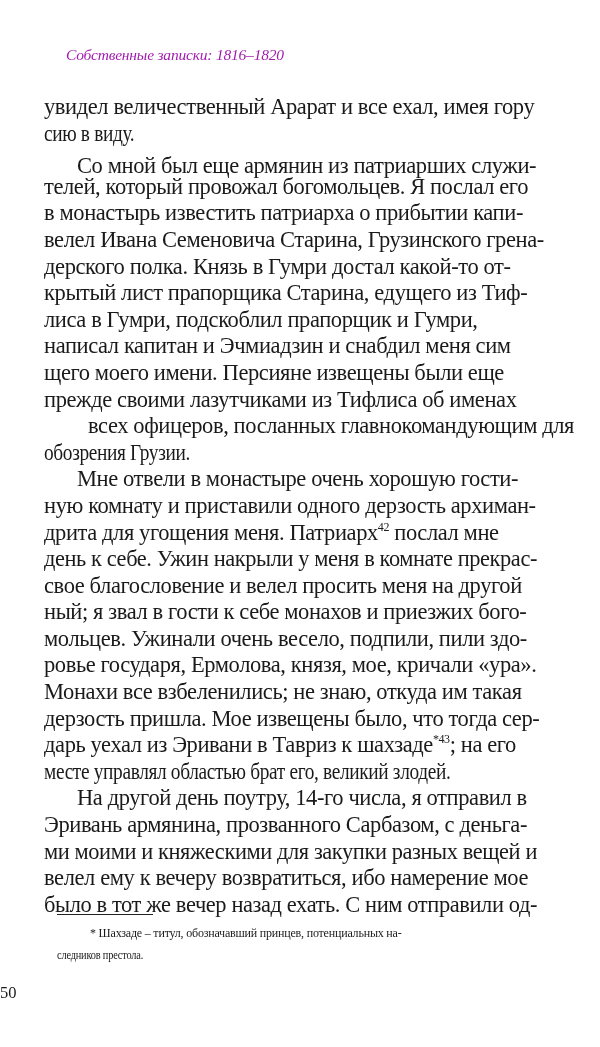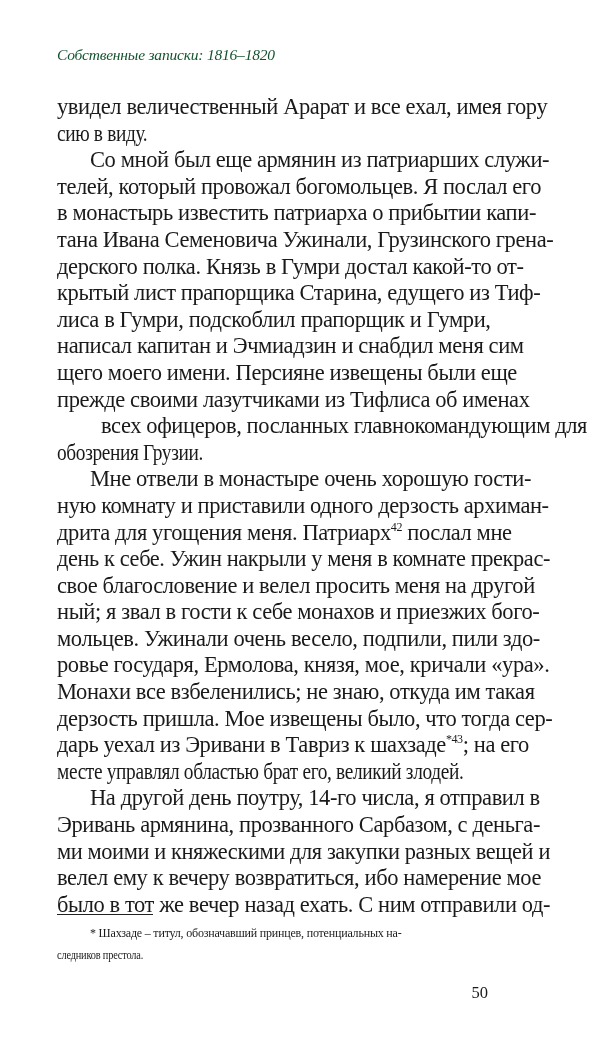--- a/index.html
+++ b/index.html
@@ -2,26 +2,26 @@
 <html><head>
 <meta charset="utf-8">
 <style>
   html, body { margin: 0; padding: 0; background: #ffffff; }
   body {
     width: 600px; height: 1047px; position: relative; overflow: hidden;
     font-family: "Liberation Serif", "DejaVu Serif", serif;
     color: #1a1a1a;
   }
   .running-head {
-    position: absolute; left: 57px; top: 46px;
+    position: absolute; left: 66px; top: 46px;
     font-style: italic; font-size: 15.5px; letter-spacing: -0.2px;
-    color: #14532d;
+    color: #a21caf;
   }
   .body-text {
-    position: absolute; left: 57px; top: 94px; width: 493px; font-family: Liberation Serif, serif;
+    position: absolute; left: 44px; top: 94px; width: 493px; font-family: Liberation Serif, serif;
   }
   .line {
     height: 26.6px; line-height: 26.6px;
     font-size: 22.5px; white-space: nowrap;
     text-align: justify; text-align-last: justify;
     transform-origin: left center;
     letter-spacing: -0.4px;
   }
   .line.indent { padding-left: 33px; }
   .line.last { text-align-last: left; }
@@ -35,35 +35,35 @@
   }
   .fn-line {
     font-size: 12px; height: 22px; line-height: 22px;
     white-space: nowrap; text-align: justify; text-align-last: justify;
     letter-spacing: -0.2px;
   }
   .fn-line.indent { padding-left: 33px; }
   .fn-line.last { text-align-last: left; }
   .page-number {
     position: absolute; left: 0; width: 488px; top: 983px;
-    text-align: right; font-size: 16.5px;
+    text-align: left; font-size: 16.5px;
   }
 </style>
 </head>
 <body>
 
 <div class="running-head">Собственные записки: 1816–1820</div>
 
 <div class="body-text" id="body-text">
     <div class="line"><span style="white-space: nowrap; display: inline-block; transform: scaleX(1); transform-origin: left center;">увидел величественный Арарат и все ехал, имея гору</span></div>
     <div class="line last"><span style="white-space: nowrap; display: inline-block; transform: scaleX(0.86); transform-origin: left center;">сию в виду.</span></div>
-    <div class="line indent"><span style="white-space: nowrap; display: inline-block; transform: scaleX(1); transform-origin: left center;">Со мной был еще армянин из патриарших служи-</span></div>
+    <div class="line indent"><span style="white-space: nowrap; display: inline-block; transform: scaleX(1); transform-origin: left center; margin-top: 6px;">Со мной был еще армянин из патриарших служи-</span></div>
     <div class="line"><span style="white-space: nowrap; display: inline-block; transform: scaleX(1); transform-origin: left center;">телей, который провожал богомольцев. Я послал его</span></div>
     <div class="line"><span style="white-space: nowrap; display: inline-block; transform: scaleX(1); transform-origin: left center;">в монастырь известить патриарха о прибытии капи-</span></div>
-    <div class="line"><span style="white-space: nowrap; display: inline-block; transform: scaleX(1); transform-origin: left center;">тана Ивана Семеновича Ужинали, Грузинского грена-</span></div>
+    <div class="line"><span style="white-space: nowrap; display: inline-block; transform: scaleX(1); transform-origin: left center;">велел Ивана Семеновича Старина, Грузинского грена-</span></div>
     <div class="line"><span style="white-space: nowrap; display: inline-block; transform: scaleX(1); transform-origin: left center;">дерского полка. Князь в Гумри достал какой-то от-</span></div>
     <div class="line"><span style="white-space: nowrap; display: inline-block; transform: scaleX(1); transform-origin: left center;">крытый лист прапорщика Старина, едущего из Тиф-</span></div>
     <div class="line"><span style="white-space: nowrap; display: inline-block; transform: scaleX(1); transform-origin: left center;">лиса в Гумри, подскоблил прапорщик и Гумри,</span></div>
     <div class="line"><span style="white-space: nowrap; display: inline-block; transform: scaleX(1); transform-origin: left center;">написал капитан и Эчмиадзин и снабдил меня сим</span></div>
     <div class="line"><span style="white-space: nowrap; display: inline-block; transform: scaleX(1); transform-origin: left center;">щего моего имени. Персияне извещены были еще</span></div>
     <div class="line"><span style="white-space: nowrap; display: inline-block; transform: scaleX(1); transform-origin: left center;">прежде своими лазутчиками из Тифлиса об именах</span></div>
     <div class="line"><span style="white-space: nowrap; display: inline-block; transform: scaleX(1); transform-origin: left center; margin-left: 44px;">всех офицеров, посланных главнокомандующим для</span></div>
     <div class="line last"><span style="white-space: nowrap; display: inline-block; transform: scaleX(0.86); transform-origin: left center;">обозрения Грузии.</span></div>
     <div class="line indent"><span style="white-space: nowrap; display: inline-block; transform: scaleX(1); transform-origin: left center;">Мне отвели в монастыре очень хорошую гости-</span></div>
     <div class="line"><span style="white-space: nowrap; display: inline-block; transform: scaleX(1); transform-origin: left center;">ную комнату и приставили одного дерзость архиман-</span></div>

